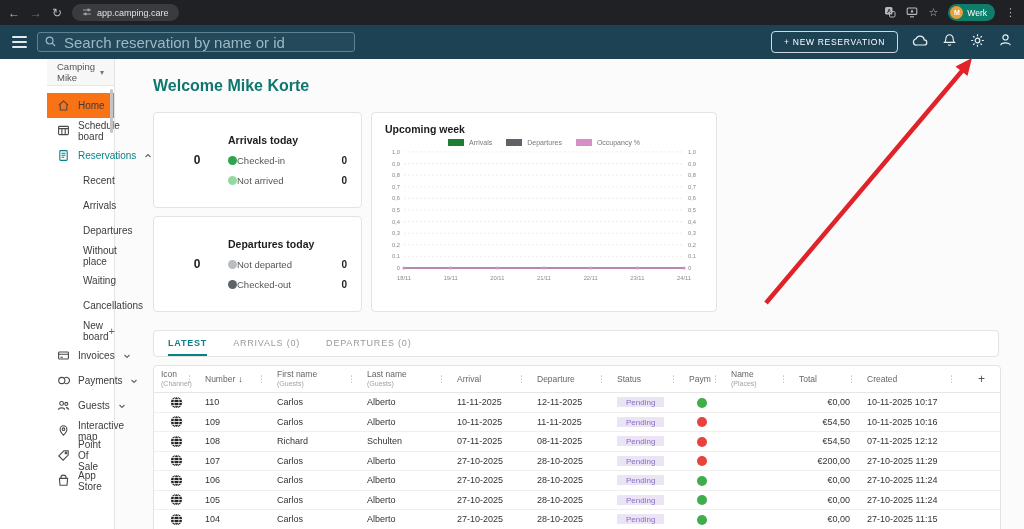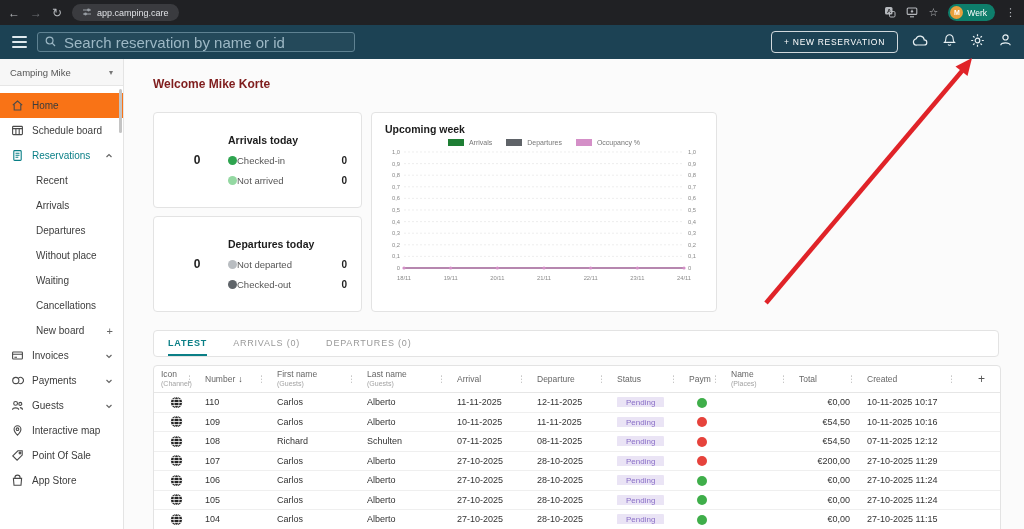--- a/index.html
+++ b/index.html
@@ -20,36 +20,36 @@
   .appbar { position:absolute; top:25px; left:0; right:0; height:34px; background:#1c4254; display:flex; align-items:center; padding:0 12px; gap:10px; z-index:4; }
   .burger { width:15px; display:flex; flex-direction:column; gap:3px; }
   .burger i { height:2px; background:#dfe9ee; display:block; border-radius:1px; }
   .searchbox { width:318px; height:20px; border:1px solid #5f8292; border-radius:3px; display:flex; align-items:center; gap:6px; padding:0 7px; background:rgba(255,255,255,0.04); }
   .searchbox input { flex:1; background:transparent; border:0; outline:0; color:#d8e4ea; font-size:15px; font-family:inherit; }
   .searchbox input::placeholder { color:#9db8c5; }
   .a-right { margin-left:auto; display:flex; align-items:center; gap:14px; }
   .newres { border:1px solid rgba(255,255,255,.8); border-radius:4px; color:#fff; font-size:8.5px; letter-spacing:.7px; padding:5px 12px; background:transparent; font-family:inherit; cursor:pointer; }
 
   
-  .sidebar { position:absolute; top:59px; left:0; width:124px; bottom:0; background:#fff; border-right:1px solid #e4e4e4; z-index:3; }
+  .sidebar { position:absolute; top:59px; left:0; width:115px; bottom:0; background:#fff; border-right:1px solid #e4e4e4; z-index:3;padding-left:47px; }
   .prop { height:27px; background:#f7f7f7; border-bottom:1px solid #e6e6e6; display:flex; align-items:center; padding:0 10px; font-size:9.5px; color:#555; }
   .prop .caret { margin-left:auto; color:#777; font-size:8px; }
   .sscroll { position:absolute; top:30px; right:1px; width:3px; height:44px; background:#c4c4c4; border-radius:2px; }
   .snav { padding-top:7px; }
   .sitem { height:25px; display:flex; align-items:center; gap:8px; padding:0 10px; font-size:10px; color:#3c3c3c; cursor:pointer; }
   .sitem.active { background:#f97316; }
   .sitem .chev { margin-left:auto; display:flex; }
   .accent { color:#0a7f86; }
   .ssub { height:25px; display:flex; align-items:center; padding:0 10px 0 36px; font-size:10px; color:#3c3c3c; cursor:pointer; }
   .ssub .plus { margin-left:auto; color:#666; font-size:11px; }
   .sicon { display:flex; width:14px; justify-content:center; }
 
   
   .main { position:absolute; left:131px; top:59px; right:0; bottom:0; }
-  h1.welcome { position:absolute; left:22px; top:18px; margin:0; font-size:12px; color:#7f1d1d; }
+  h1.welcome { position:absolute; left:22px; top:18px; margin:0; font-size:16px; color:#0f766e; }
   .card { position:absolute; background:#fff; border:1px solid #e3e3e3; border-radius:4px; }
   .card-arr { left:22px; top:53px; width:209px; height:96px; }
   .card-dep { left:22px; top:157px; width:209px; height:96px; }
   .card-chart { left:240px; top:53px; width:346px; height:200px; }
   .statcard { display:flex; padding:10px 12px; height:100%; }
   .bigcount { width:62px; display:flex; align-items:center; justify-content:center; font-size:12px; font-weight:bold; color:#222; }
   .statright { flex:1; display:flex; flex-direction:column; justify-content:center; gap:9px; }
   .stattitle { font-size:10.5px; font-weight:bold; color:#1c1c1c; }
   .statrow { display:flex; align-items:center; gap:0; font-size:9.5px; color:#555; }
   .sdot { width:9px; height:9px; border-radius:50%; flex:none; }

